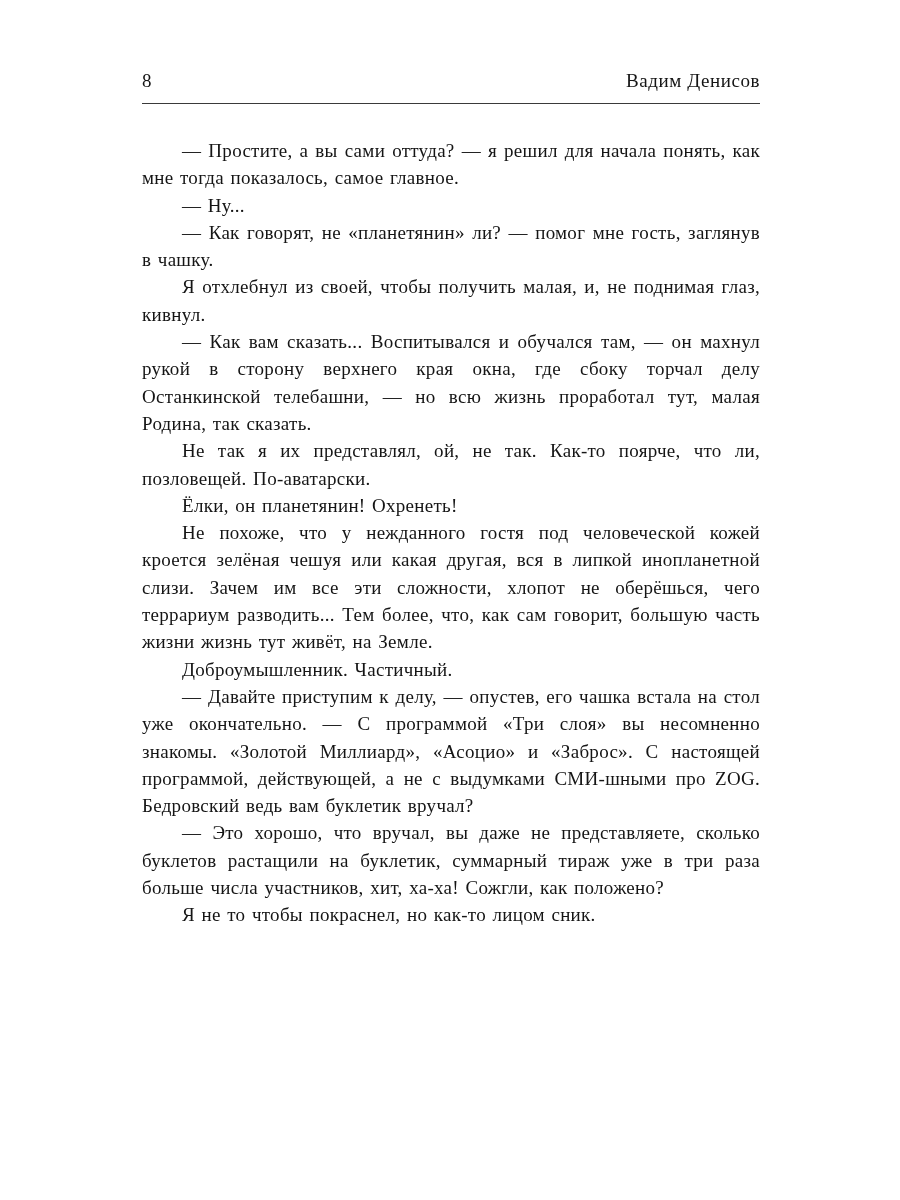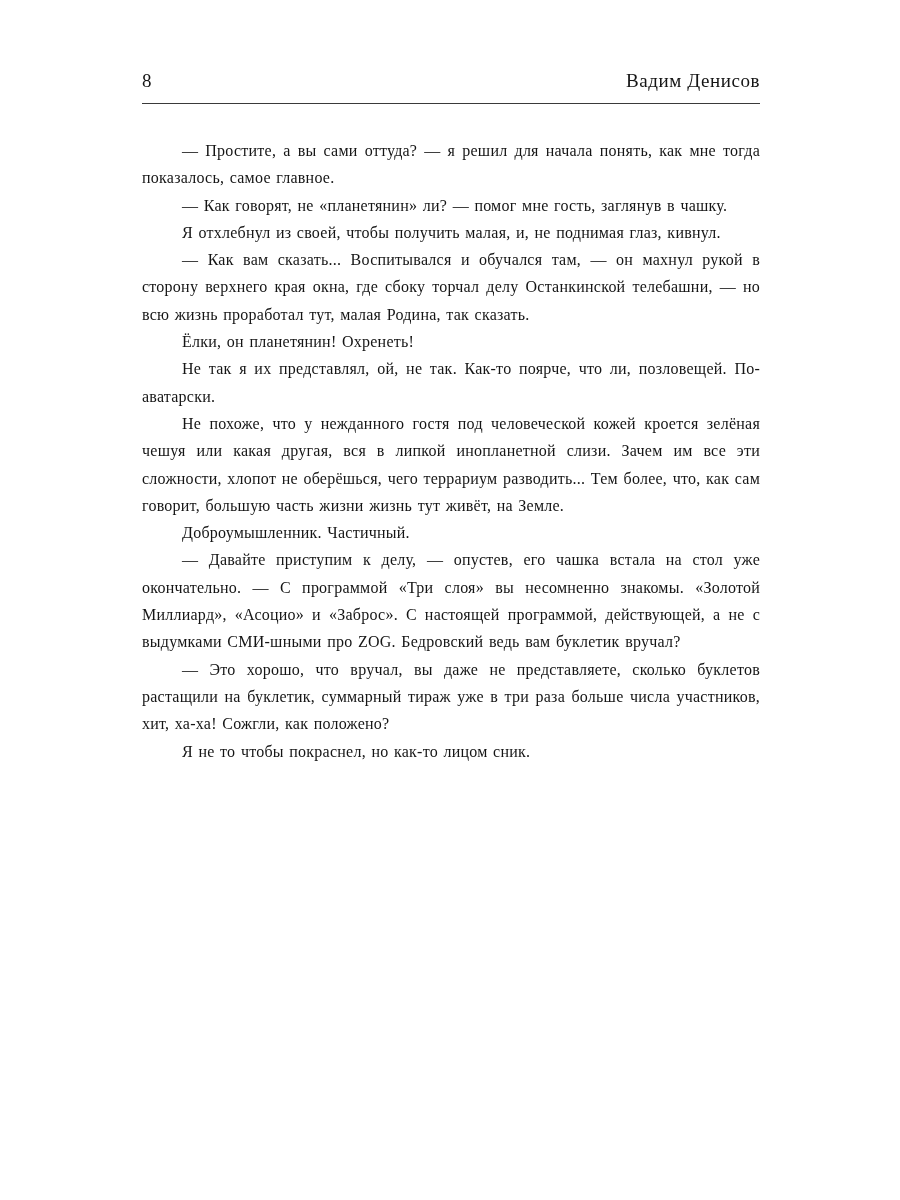--- a/index.html
+++ b/index.html
@@ -27,21 +27,21 @@
     font-size: 19px;
     letter-spacing: 0.03em;
     padding-bottom: 11px;
     border-bottom: 1px solid #3a3a3a;
   }
   .running-head .page-num {
     font-size: 19px;
   }
   .body-text {
     margin-top: 33px;
-    font-size: 16px;
+    font-size: 19px;
     line-height: 27.3px;
     text-align: justify;
     letter-spacing: 0.015em;
     word-spacing: 0.08em;
   }
   .body-text p {
     margin: 0;
     padding: 0;
     text-indent: 40px;
     hyphens: auto;
@@ -52,25 +52,26 @@
 
 <div class="book-page" lang="ru">
 
   <div class="running-head">
     <span class="page-num">8</span>
     <span class="author-name">Вадим Денисов</span>
   </div>
 
   <div class="body-text">
     <p>— Простите, а вы сами оттуда? — я решил для начала понять, как мне тогда показалось, самое главное.</p>
+    <p>— Ну...</p>
     <p>— Как говорят, не «планетянин» ли? — помог мне гость, заглянув в чашку.</p>
     <p>Я отхлебнул из своей, чтобы получить малая, и, не поднимая глаз, кивнул.</p>
     <p>— Как вам сказать... Воспитывался и обучался там, — он махнул рукой в сторону верхнего края окна, где сбоку торчал делу Останкинской телебашни, — но всю жизнь проработал тут, малая Родина, так сказать.</p>
+    <p>Не так я их представлял, ой, не так. Как-то поярче, что ли, позловещей. По-аватарски.</p>
     <p>Ёлки, он планетянин! Охренеть!</p>
-    <p>Не так я их представлял, ой, не так. Как-то поярче, что ли, позловещей. По-аватарски.</p>
     <p>Не похоже, что у нежданного гостя под человеческой кожей кроется зелёная чешуя или какая другая, вся в липкой инопланетной слизи. Зачем им все эти сложности, хлопот не оберёшься, чего террариум разводить... Тем более, что, как сам говорит, большую часть жизни жизнь тут живёт, на Земле.</p>
     <p>Доброумышленник. Частичный.</p>
     <p>— Давайте приступим к делу, — опустев, его чашка встала на стол уже окончательно. — С программой «Три слоя» вы несомненно знакомы. «Золотой Миллиард», «Асоцио» и «Заброс». С настоящей программой, действующей, а не с выдумками СМИ-шными про ZOG. Бедровский ведь вам буклетик вручал?</p>
     <p>— Это хорошо, что вручал, вы даже не представляете, сколько буклетов растащили на буклетик, суммарный тираж уже в три раза больше числа участников, хит, ха-ха! Сожгли, как положено?</p>
     <p>Я не то чтобы покраснел, но как-то лицом сник.</p>
   </div>
 
 </div>
 
 </body></html>

